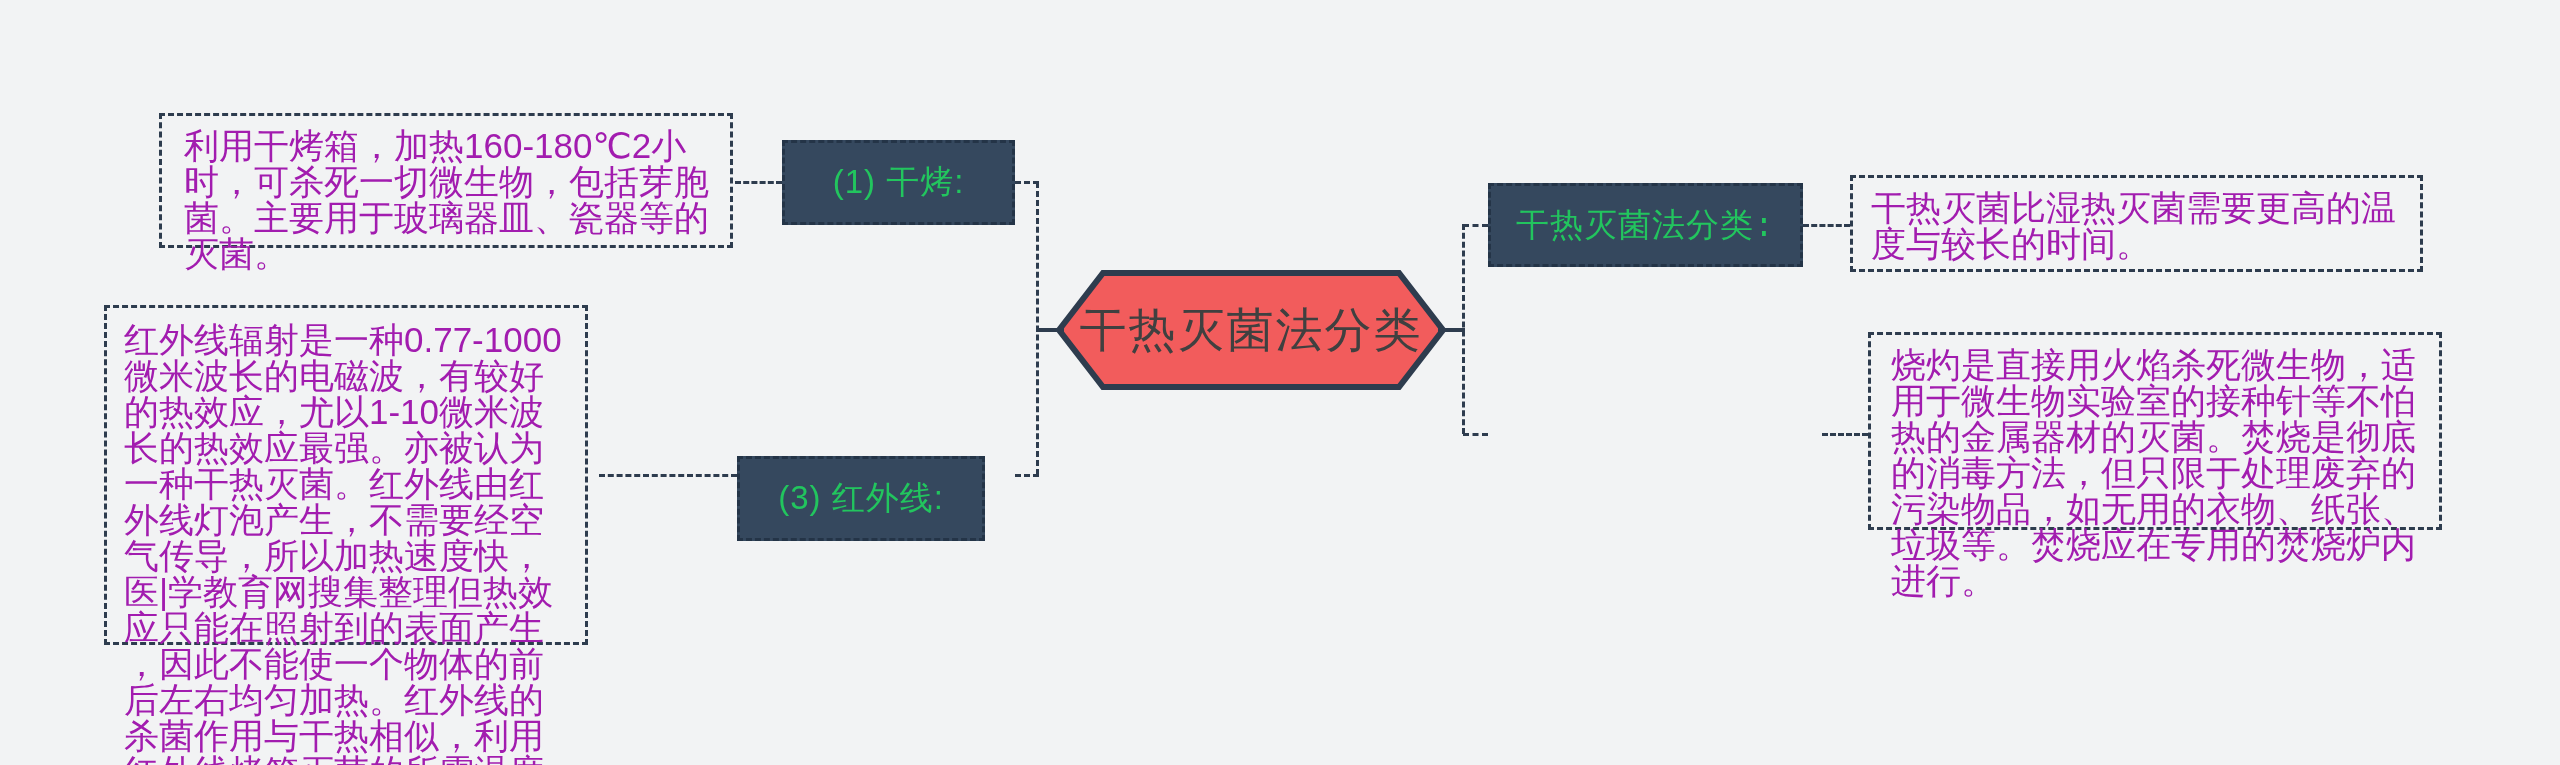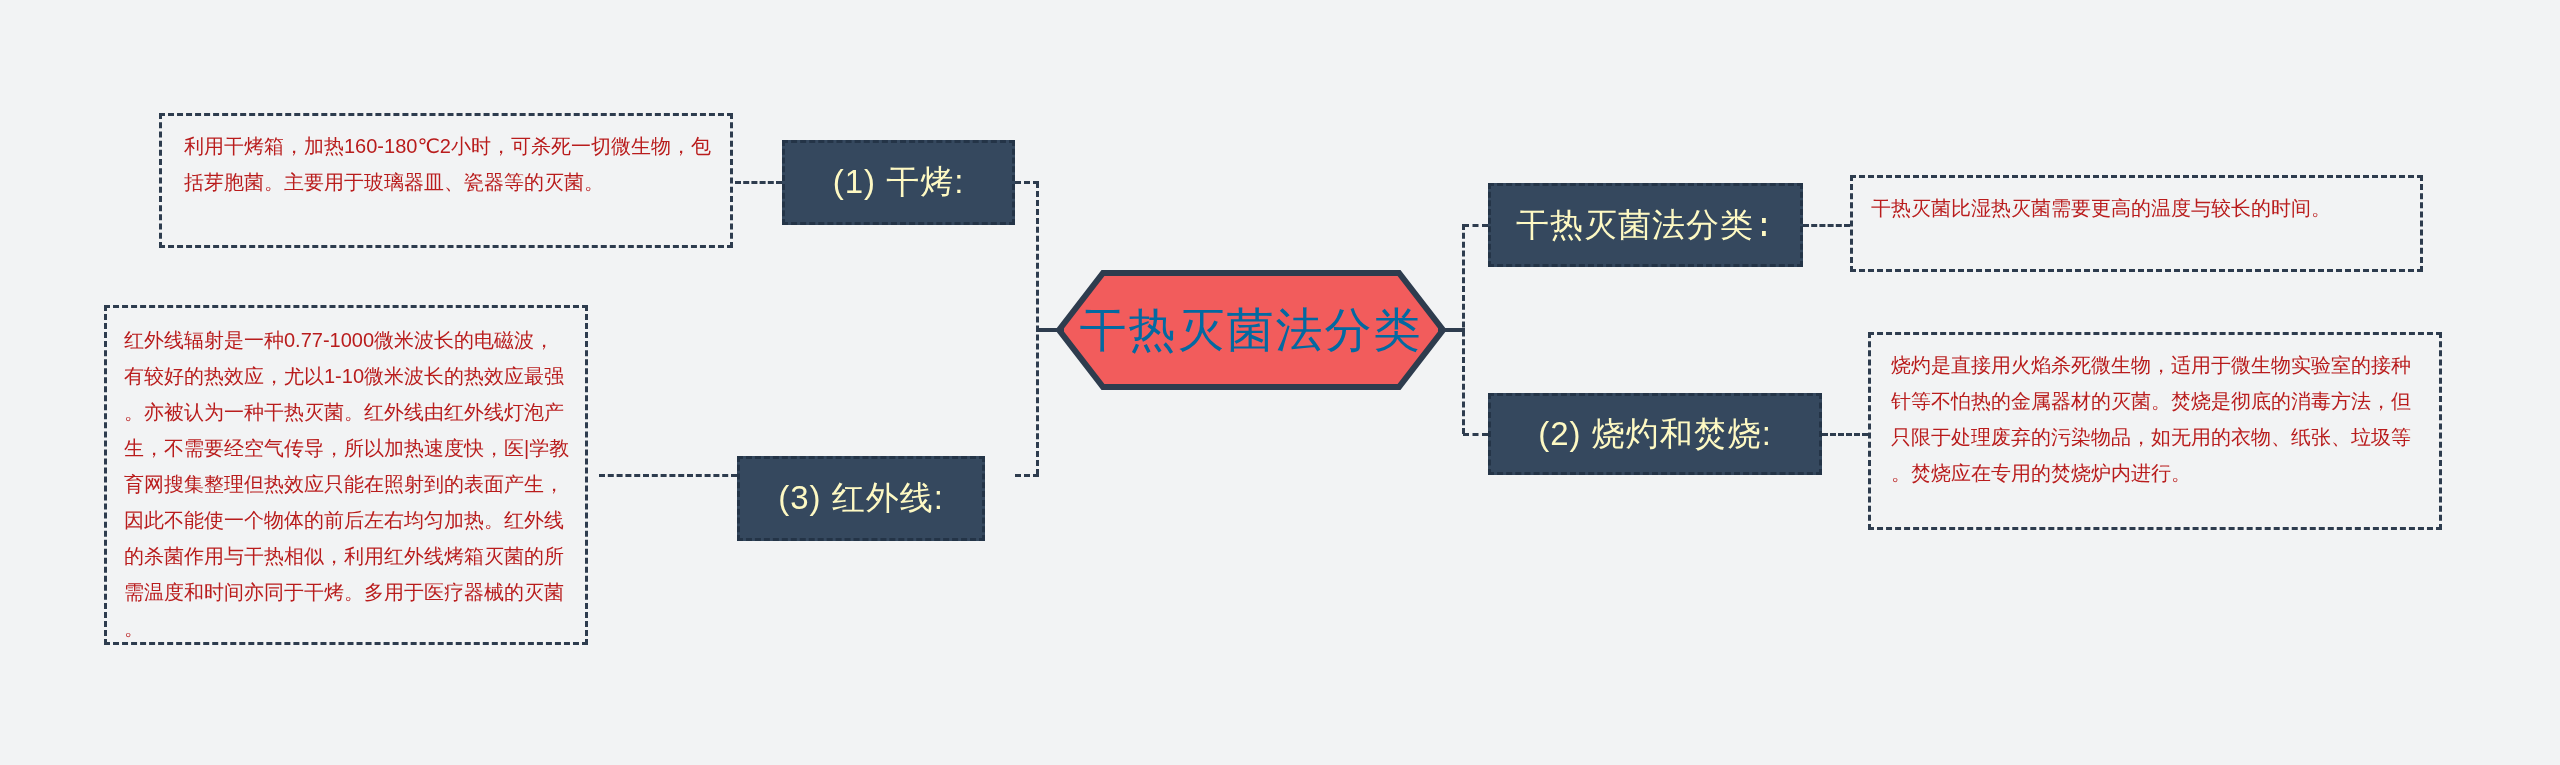--- a/index.html
+++ b/index.html
@@ -10,50 +10,50 @@
   }
   #canvas{
     position:relative;width:2560px;height:765px;overflow:hidden;
     background:#f2f3f4;
   }
   
   .note-box{
     position:absolute;
     border:3px dashed #2e3c4e;
     background:#f2f3f4;
-    color:#b91c1c;
-    font-size:20px;
+    color:#a21caf;
+    font-size:35px;
     line-height:36px;
     box-sizing:border-box;
     word-break:break-all;
     line-break:anywhere;
   }
   .note-box .note-text{display:block;}
   
   .topic-node{
     position:absolute;
     background:#35485e;
     border:3px dashed #243447;
     box-sizing:border-box;
-    color:#fef9c3;
+    color:#22c55e;
     display:flex;align-items:center;justify-content:center;
     font-size:33px;
     letter-spacing:1px;
     white-space:nowrap;
   }
   
   .conn-h{position:absolute;border-top:3px dashed #2e3c4e;height:0;}
   .conn-v{position:absolute;border-left:3px dashed #2e3c4e;width:0;}
   .conn-solid{position:absolute;background:#2e3c4e;height:4px;}
   
   .root-wrap{position:absolute;left:1055px;top:268px;width:392px;height:124px;}
   .root-label{
     position:absolute;left:0;top:0;width:392px;height:124px;
     display:flex;align-items:center;justify-content:center;
-    font-size:47px;color:#0369a1;letter-spacing:2px;white-space:nowrap;font-family:Liberation Serif, serif;
+    font-size:47px;color:#404040;letter-spacing:2px;white-space:nowrap;font-family:Liberation Serif, serif;
   }
 </style>
 </head>
 <body>
 
 <div id="canvas">
 
   <div class="note-box" style="left:159px;top:113px;width:574px;height:135px;padding:12px 16px 0 22px;">
     <span class="note-text">利用干烤箱，加热160-180℃2小时，可杀死一切微生物，包括芽胞菌。主要用于玻璃器皿、瓷器等的灭菌。</span>
   </div>
@@ -74,23 +74,20 @@
     <svg width="392" height="124" viewBox="0 0 392 124">
       <polygon points="4,62 48,5 344,5 388,62 344,119 48,119" fill="#f25c5c" stroke="#2e3c4e" stroke-width="6" stroke-linejoin="miter"></polygon>
     </svg>
     <div class="root-label">干热灭菌法分类</div>
   </div>
 
   <div class="topic-node" style="left:1488px;top:183px;width:315px;height:84px;font-family:Liberation Mono, monospace;">
     <span>干热灭菌法分类:</span>
   </div>
 
-  <div class="topic-node" style="left:1488px;top:393px;width:334px;height:82px;">
-    <span>(2) 烧灼和焚烧:</span>
-  </div>
 
   <div class="note-box" style="left:1868px;top:332px;width:574px;height:198px;padding:12px 14px 0 20px;">
     <span class="note-text">烧灼是直接用火焰杀死微生物，适用于微生物实验室的接种针等不怕热的金属器材的灭菌。焚烧是彻底的消毒方法，但只限于处理废弃的污染物品，如无用的衣物、纸张、垃圾等。焚烧应在专用的焚烧炉内进行。</span>
   </div>
 
   <div class="note-box" style="left:1850px;top:175px;width:573px;height:97px;padding:12px 16px 0 18px;">
     <span class="note-text">干热灭菌比湿热灭菌需要更高的温度与较长的时间。</span>
   </div>
 
   <div class="conn-h" style="left:735px;top:181px;width:47px;"></div>

